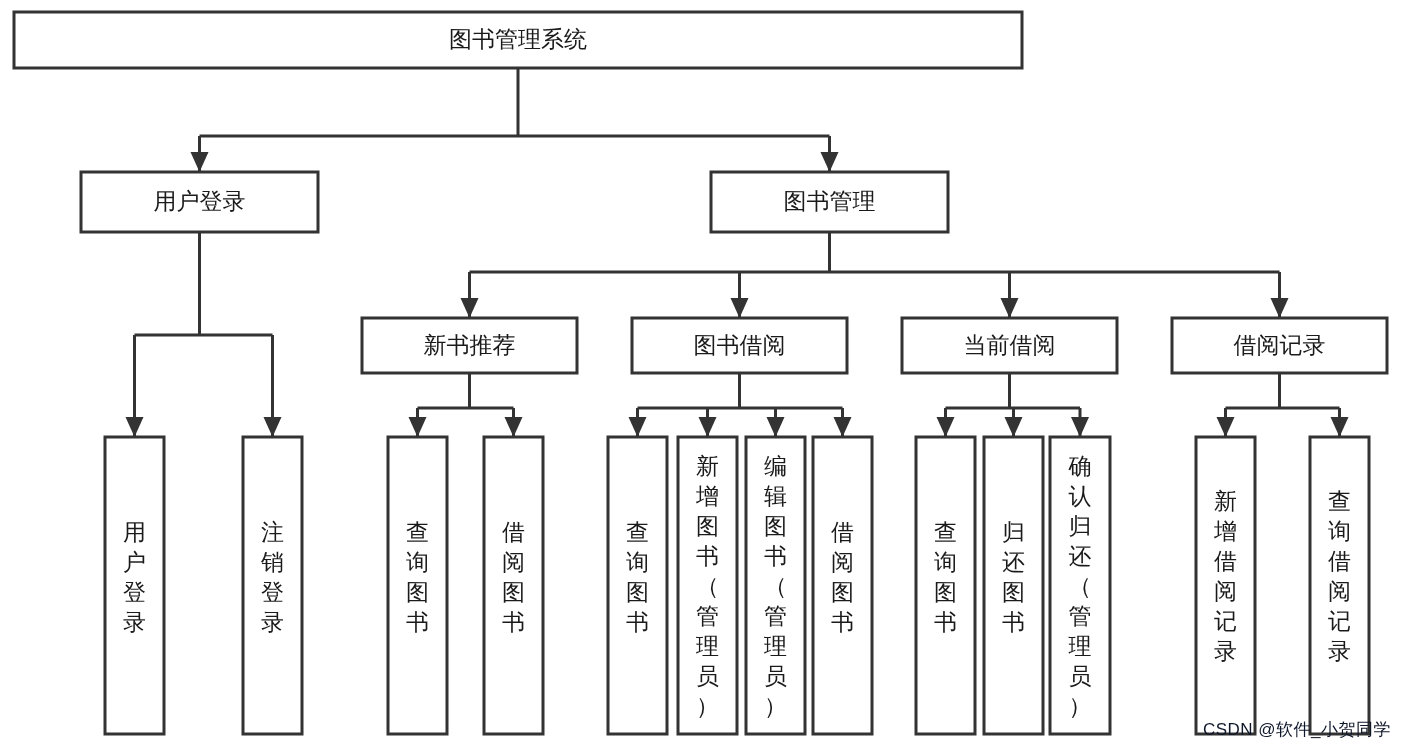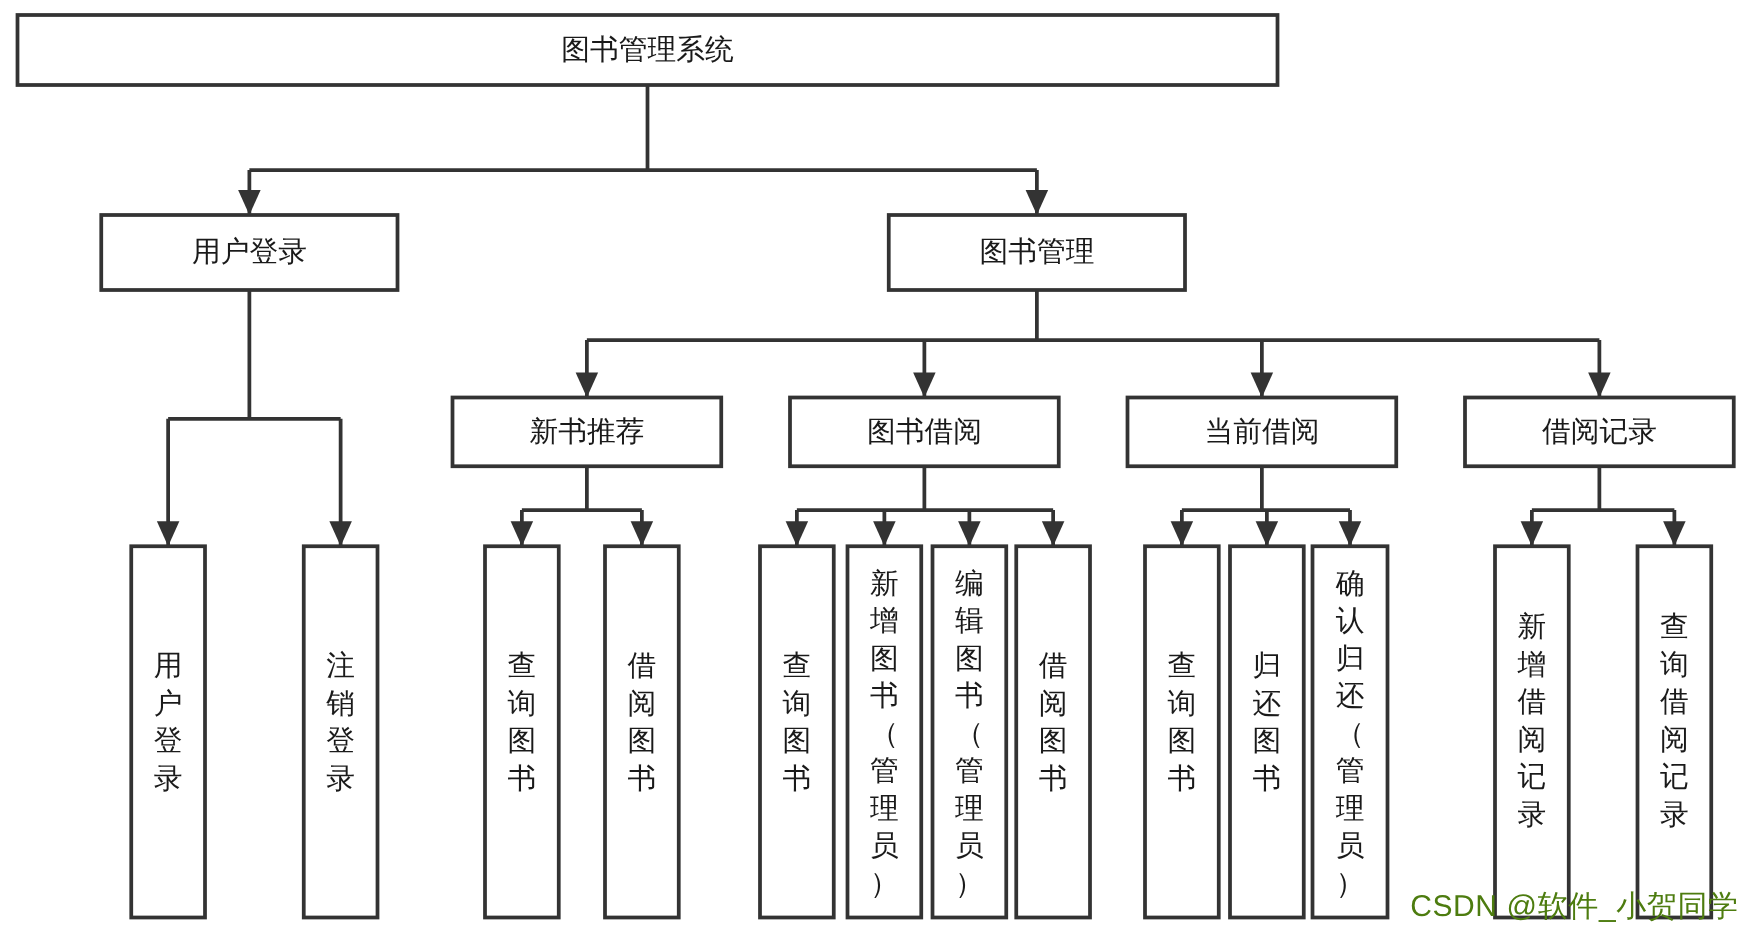--- a/index.html
+++ b/index.html
@@ -51,22 +51,22 @@
     font-family: "Liberation Sans", "DejaVu Sans", sans-serif;
     font-size: 23px;
     fill: #1a1a1a;
     text-anchor: middle;
   }
   .watermark {
     position: absolute;
     right: 14px;
     bottom: 6px;
     font-family: "Liberation Sans", "DejaVu Sans", sans-serif;
-    font-size: 24px;
-    color: #4d7c0f;
+    font-size: 17px;
+    color: #0f172a;
     white-space: nowrap;
     letter-spacing: 0.5px;
   }
 </style>
 </head>
 <body>
 
 <div id="diagram-root">
 
   <svg id="tree-svg" viewBox="0 0 1405 747">

